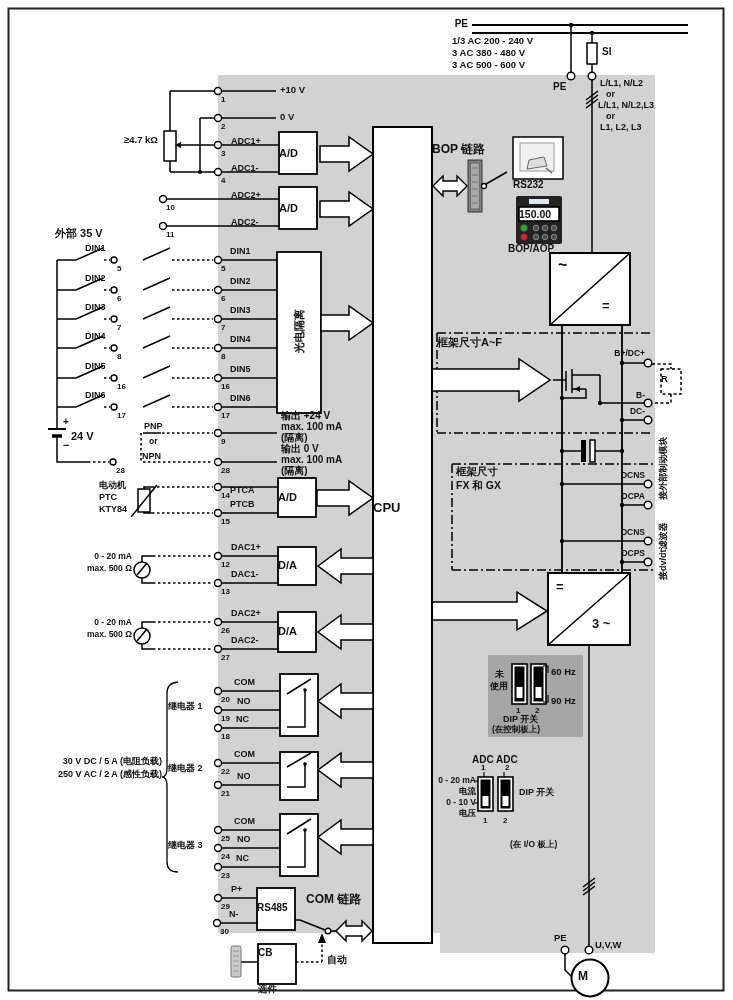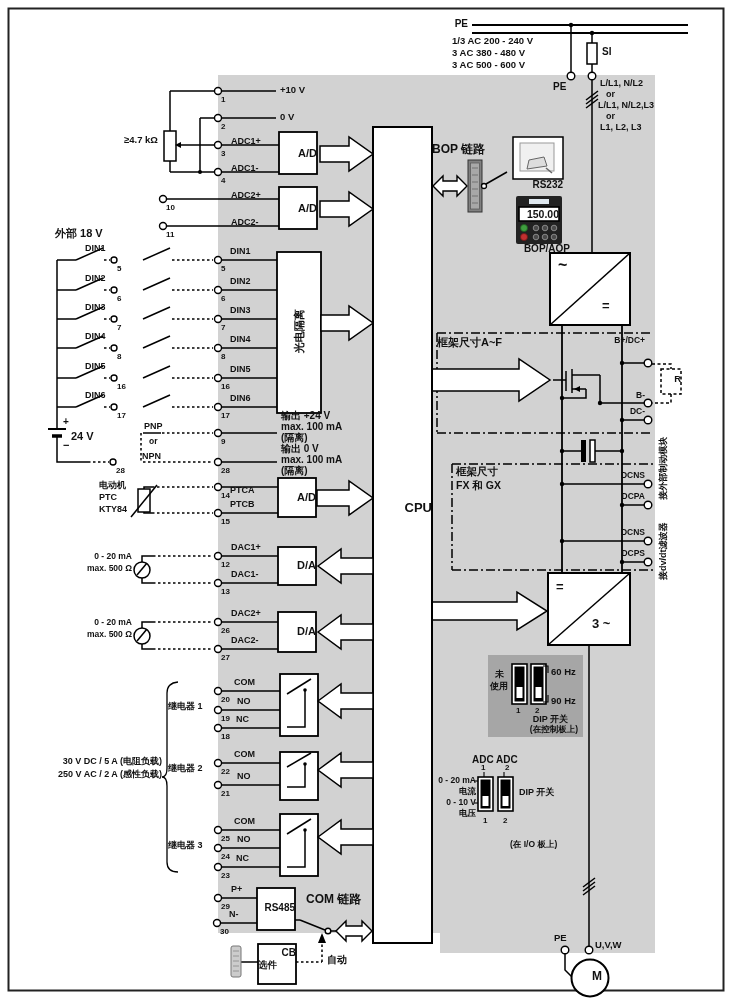--- a/index.html
+++ b/index.html
@@ -4,21 +4,21 @@
 <style>
   html,body{margin:0;padding:0;background:#fff;}
   #page{position:relative;width:733px;height:1000px;background:#fff;overflow:hidden;
         font-family:"Liberation Sans","DejaVu Sans",sans-serif;}
   #wires{position:absolute;left:0;top:0;z-index:1;}
   .lb{position:absolute;z-index:2;font:700 9px/1.15 "Liberation Sans","DejaVu Sans",sans-serif;
       color:#111;white-space:nowrap;}
   .s8{font-size:10px}.s85{font-size:8.5px}.s95{font-size:9.5px}.s10{font-size:10px}
   .s105{font-size:10.5px}.s11{font-size:11px}.s12{font-size:12px}.s13{font-size:13px}.s16{font-size:16px}
   .num{font-size:8px}
-  .rt{text-align:right}.ctr{text-align:right}
+  .rt{text-align:right}.ctr{text-align:left}
   .vert{transform:rotate(-90deg);transform-origin:center;text-align:center}
 </style>
 </head>
 <body>
 
 <div id="page">
 
 <svg id="wires" width="733" height="1000" viewBox="0 0 733 1000">
 
   <rect x="8.5" y="8.5" width="715" height="982" fill="none" stroke="#222" stroke-width="2"></rect>
@@ -439,21 +439,21 @@
 <span class="lb" style="left:231px;top:217px">ADC2-</span>
 <span class="lb s11 ctr" style="left:279px;top:147px;width:38px">A/D</span>
 <span class="lb s11 ctr" style="left:279px;top:202px;width:38px">A/D</span>
 <span class="lb num" style="left:221px;top:95px">1</span>
 <span class="lb num" style="left:221px;top:122px">2</span>
 <span class="lb num" style="left:221px;top:149px">3</span>
 <span class="lb num" style="left:221px;top:176px">4</span>
 <span class="lb num" style="left:166px;top:203px">10</span>
 <span class="lb num" style="left:166px;top:230px">11</span>
 
-<span class="lb s11" style="left:55px;top:227px">外部 18 V</span>
+<span class="lb s11" style="left:55px;top:227px">外部 35 V</span>
 <span class="lb" style="left:85px;top:243px">DIN1</span>
 <span class="lb" style="left:85px;top:273px">DIN2</span>
 <span class="lb" style="left:85px;top:302px">DIN3</span>
 <span class="lb" style="left:85px;top:331px">DIN4</span>
 <span class="lb" style="left:85px;top:361px">DIN5</span>
 <span class="lb" style="left:85px;top:390px">DIN6</span>
 <span class="lb" style="left:230px;top:246px">DIN1</span>
 <span class="lb" style="left:230px;top:276px">DIN2</span>
 <span class="lb" style="left:230px;top:305px">DIN3</span>
 <span class="lb" style="left:230px;top:334px">DIN4</span>
@@ -535,36 +535,36 @@
 <span class="lb num" style="left:221px;top:852px">24</span>
 <span class="lb num" style="left:221px;top:871px">23</span>
 
 <span class="lb" style="left:231px;top:884px">P+</span>
 <span class="lb" style="left:229px;top:909px">N-</span>
 <span class="lb num" style="left:221px;top:902px">29</span>
 <span class="lb num" style="left:220px;top:927px">30</span>
 <span class="lb s10 ctr" style="left:257px;top:902px;width:38px">RS485</span>
 <span class="lb s12" style="left:306px;top:893px">COM 链路</span>
 <span class="lb s10 ctr" style="left:258px;top:947px;width:38px">CB</span>
-<span class="lb s95 ctr" style="left:258px;top:960px;width:16px">选件</span>
+<span class="lb s95 ctr" style="left:258px;top:984px;width:16px">选件</span>
 <span class="lb s10" style="left:327px;top:954px">自动</span>
 
 <span class="lb s13 ctr" style="left:373px;top:501px;width:59px">CPU</span>
 
 <span class="lb s12" style="left:432px;top:143px">BOP 链路</span>
 <span class="lb s10 ctr" style="left:513px;top:179px;width:50px">RS232</span>
 <span class="lb s105 ctr" style="left:519px;top:208px;width:40px">150.00</span>
 <span class="lb s10 ctr" style="left:508px;top:243px;width:62px">BOP/AOP</span>
 
 <span class="lb s16" style="left:558px;top:256px">~</span>
 <span class="lb s13" style="left:602px;top:299px">=</span>
 <span class="lb s11" style="left:437px;top:336px">框架尺寸A~F</span>
 <span class="lb s105" style="left:456px;top:465px">框架尺寸</span>
 <span class="lb s105" style="left:456px;top:479px">FX 和 GX</span>
-<span class="lb s85 rt" style="left:597px;top:336px;width:48px">B+/DC+</span>
+<span class="lb s85 rt" style="left:597px;top:349px;width:48px">B+/DC+</span>
 <span class="lb s85 rt" style="left:629px;top:391px;width:16px">B-</span>
 <span class="lb s85 rt" style="left:621px;top:407px;width:24px">DC-</span>
 <span class="lb s95 ctr" style="left:661px;top:374px;width:20px">R</span>
 <span class="lb s85 rt" style="left:609px;top:471px;width:36px">DCNS</span>
 <span class="lb s85 rt" style="left:609px;top:492px;width:36px">DCPA</span>
 <span class="lb s85 rt" style="left:609px;top:528px;width:36px">DCNS</span>
 <span class="lb s85 rt" style="left:609px;top:549px;width:36px">DCPS</span>
 <span class="lb ctr vert" style="left:618px;top:463px;width:90px">接外部制动模块</span>
 <span class="lb ctr vert" style="left:618px;top:546px;width:90px">接dv/dt滤波器</span>
 <span class="lb s13" style="left:556px;top:580px">=</span>

